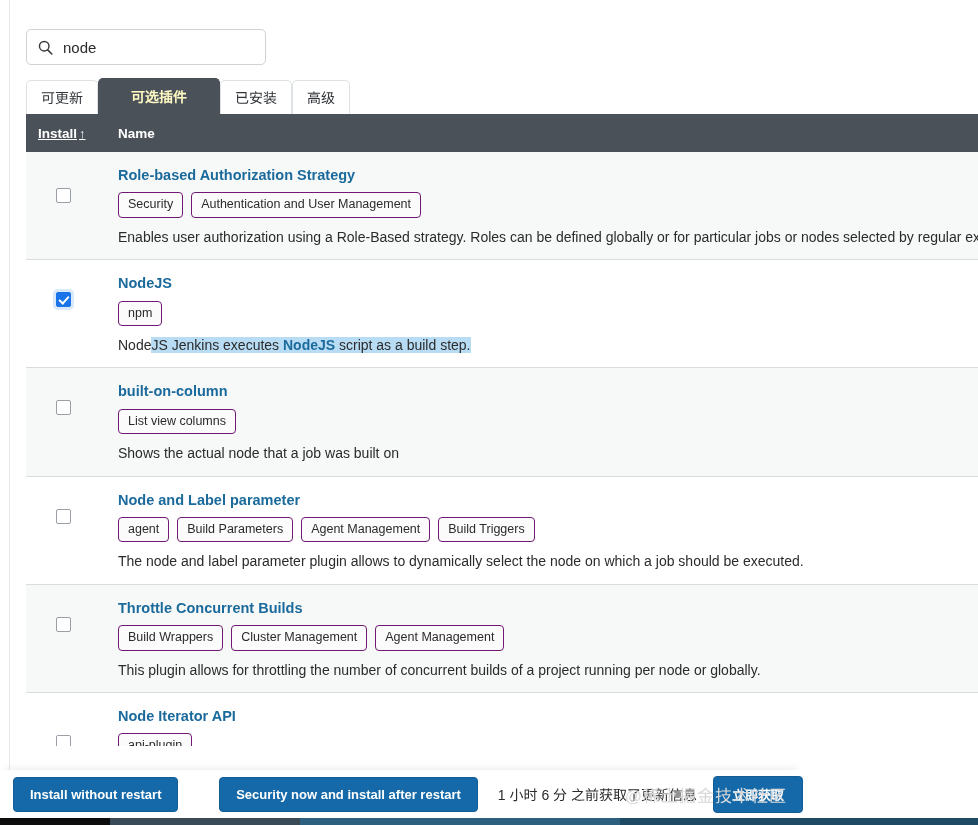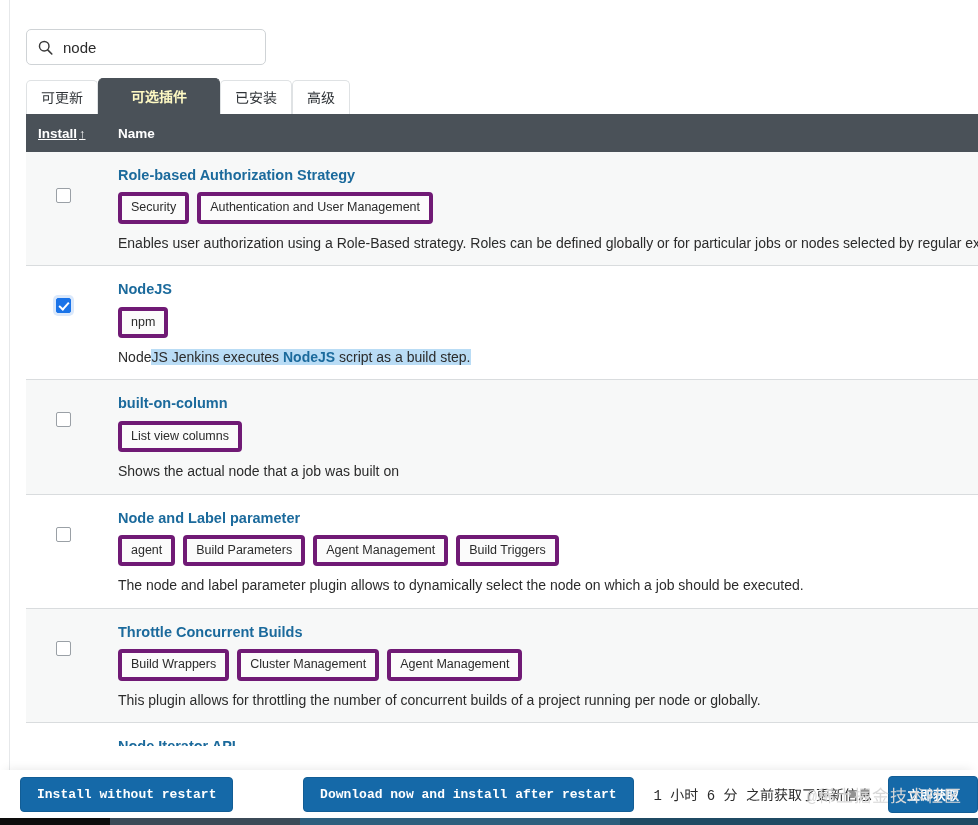--- a/index.html
+++ b/index.html
@@ -185,21 +185,21 @@
     cursor: pointer;
     display: inline-block;
   }
   .labels {
     display: flex;
     flex-wrap: nowrap;
     gap: 8px;
     margin-bottom: 9px;
   }
   .label-chip {
-    border: 4px solid #701a75;
+    border: 1px solid #701a75;
     border-radius: 4px;
     background: #fbfbfb;
     color: #2b2b2b;
     font-size: 12.5px;
     line-height: 1;
     padding: 5px 9px 6px 9px;
     white-space: nowrap;
     cursor: pointer;
   }
   .plugin-desc {
@@ -210,29 +210,28 @@
     max-width: 1160px;
   }
   .plugin-desc.nowrap { white-space: nowrap; }
   .sel { background: #b9dcf5; }
   .sel-link { color: #1b6a9c; font-weight: 700; background: #b9dcf5; }
 
   
   .footer {
     position: absolute;
     left: 0; bottom: 7px;
-    width: 978px;
+    width: 803px;
     height: 48px;
     background: #ffffff;
     display: flex;
     align-items: center;
-    padding-left: 20px;
+    padding-left: 13px;
     z-index: 20;
     box-shadow: 0 -6px 10px -6px rgba(0,0,0,0.10);
-    font-family: Liberation Mono, monospace;
   }
   .btn {
     background: #1569a8;
     color: #fff;
     border: 1px solid #125d95;
     border-radius: 4px;
     font-size: 13px;
     font-weight: 700;
     font-family: inherit;
     padding: 9px 16px;
@@ -396,21 +395,21 @@
           
         </div>
       </div>
 
     </div>
   </div>
 
   <div class="footer">
     <button class="btn">Install without restart</button>
     <div class="footer-gap"></div>
-    <button class="btn">Download now and install after restart</button>
+    <button class="btn">Security now and install after restart</button>
     <span class="update-text">1 小时 6 分 之前获取了更新信息</span>
     <button class="btn install-now">立即获取</button>
     <span class="watermark">@稀土掘金技术社区</span>
   </div>
 
   <div class="bottom-strip"></div>
 
 </div>
 
 </body></html>

